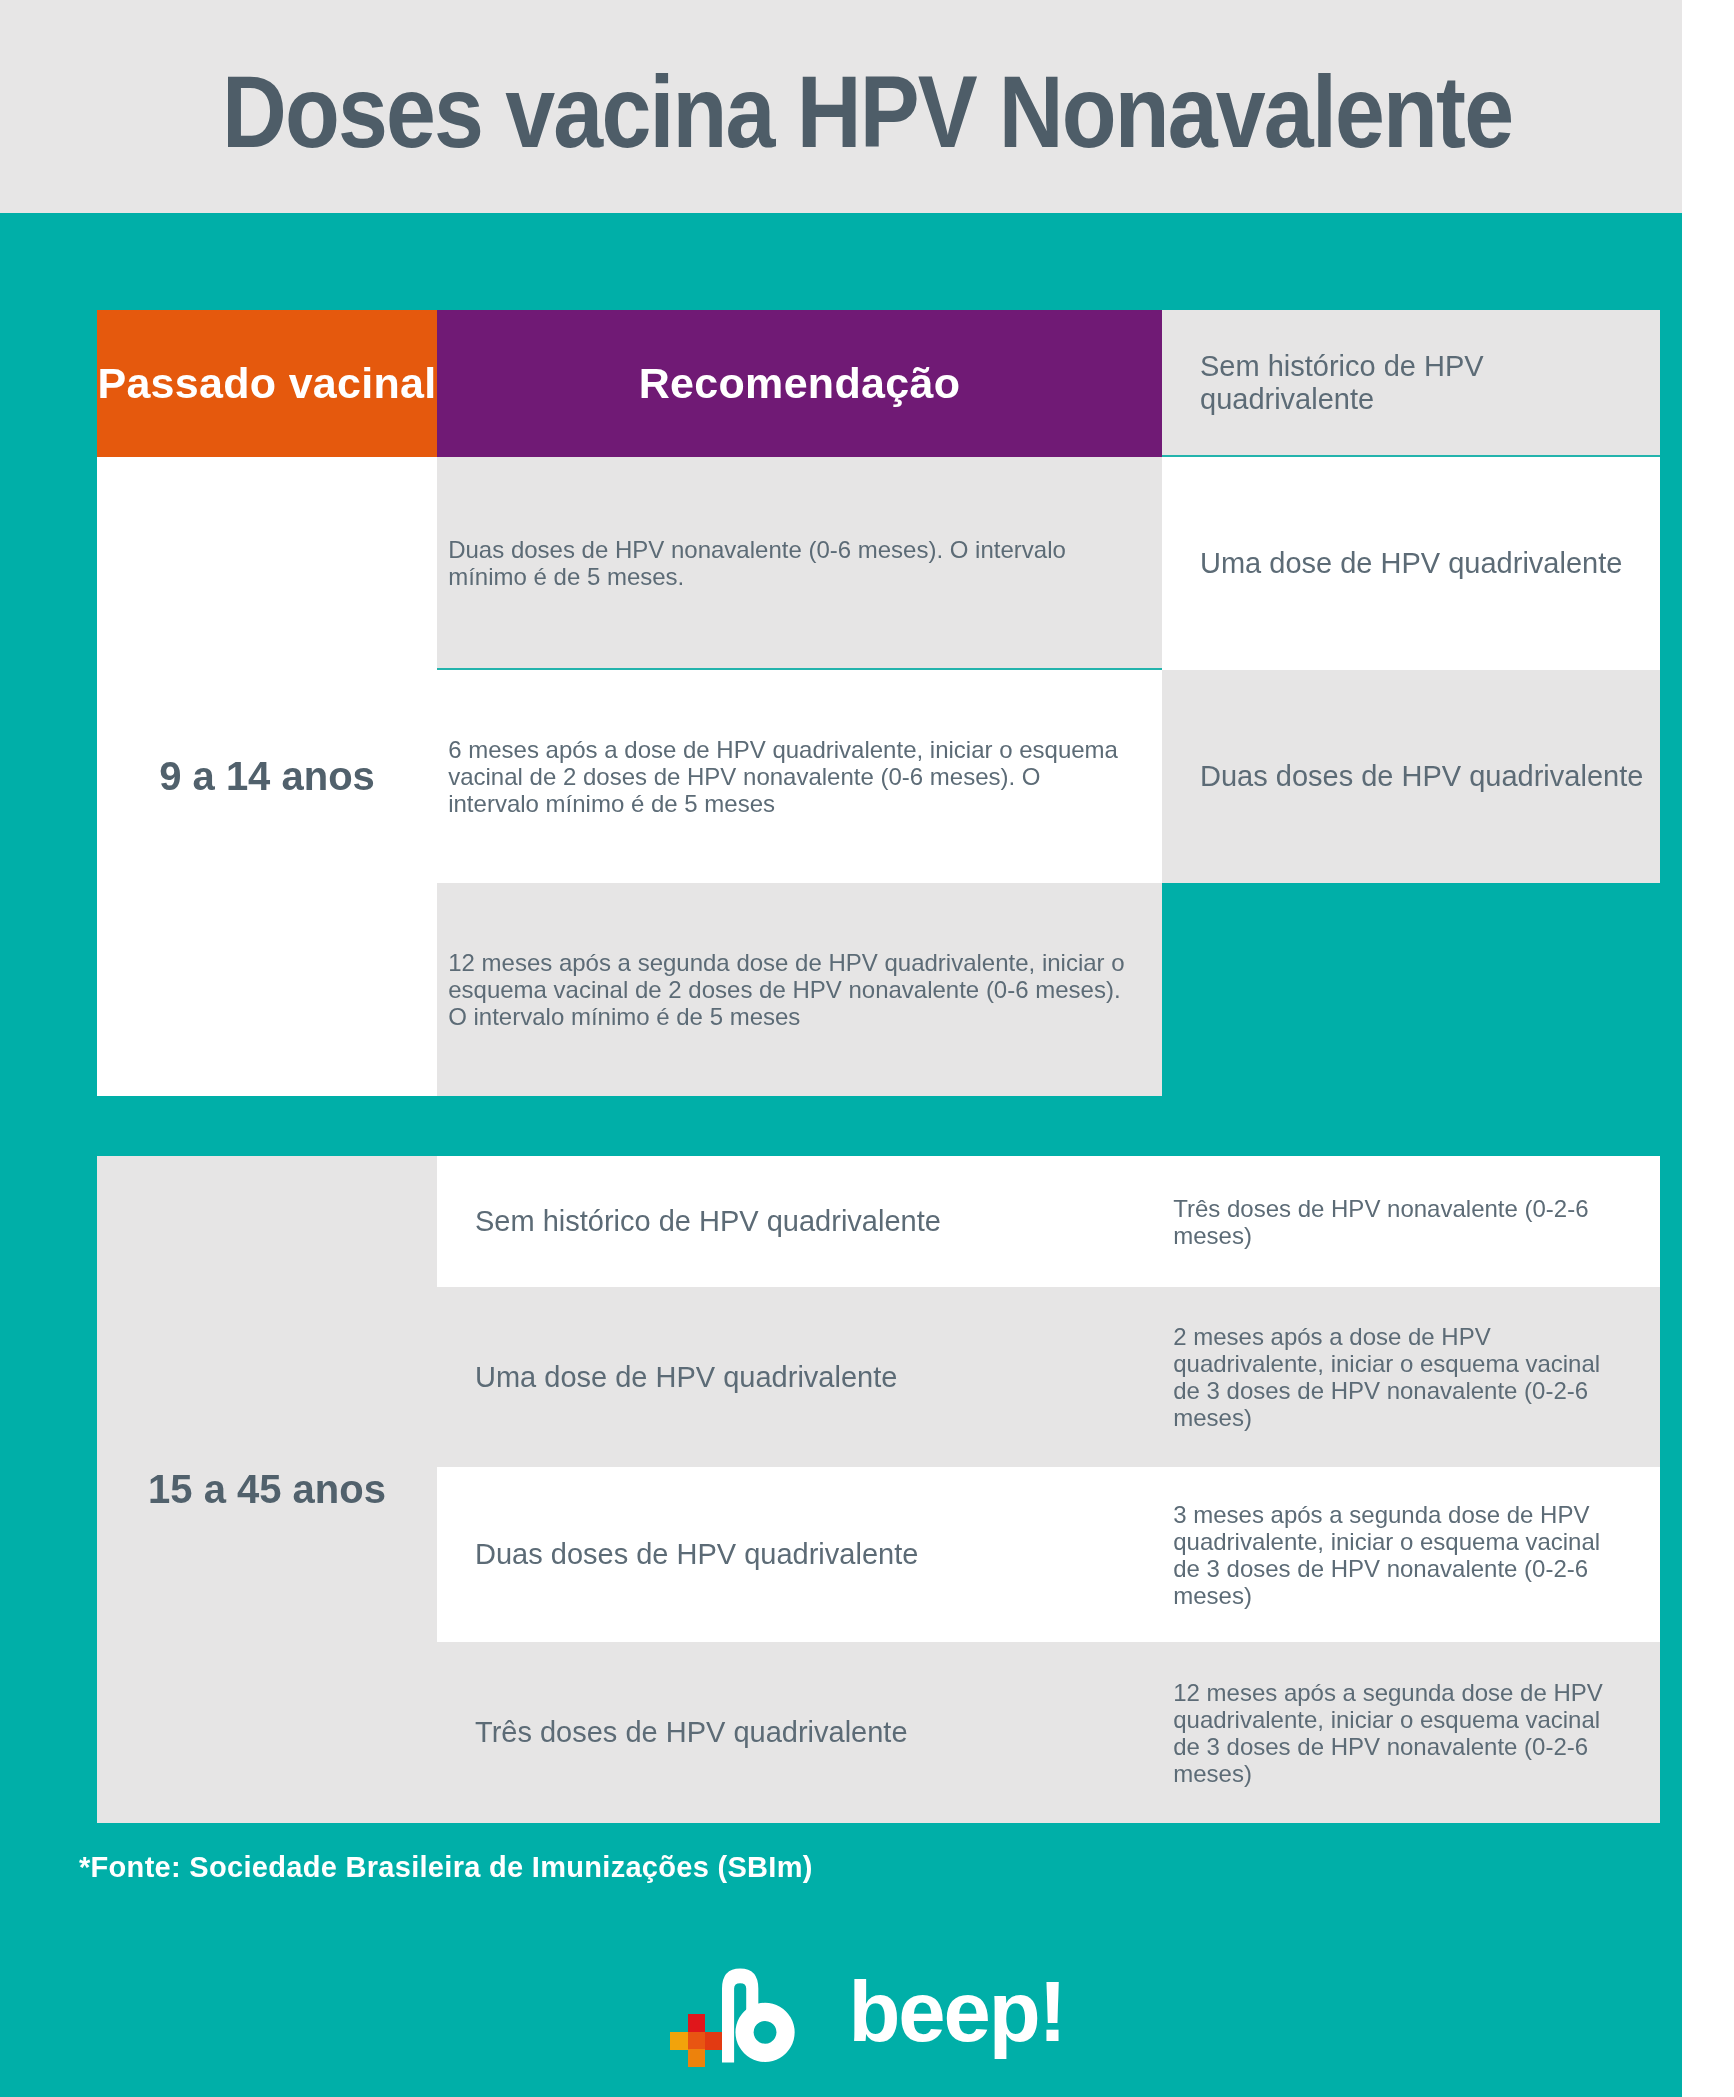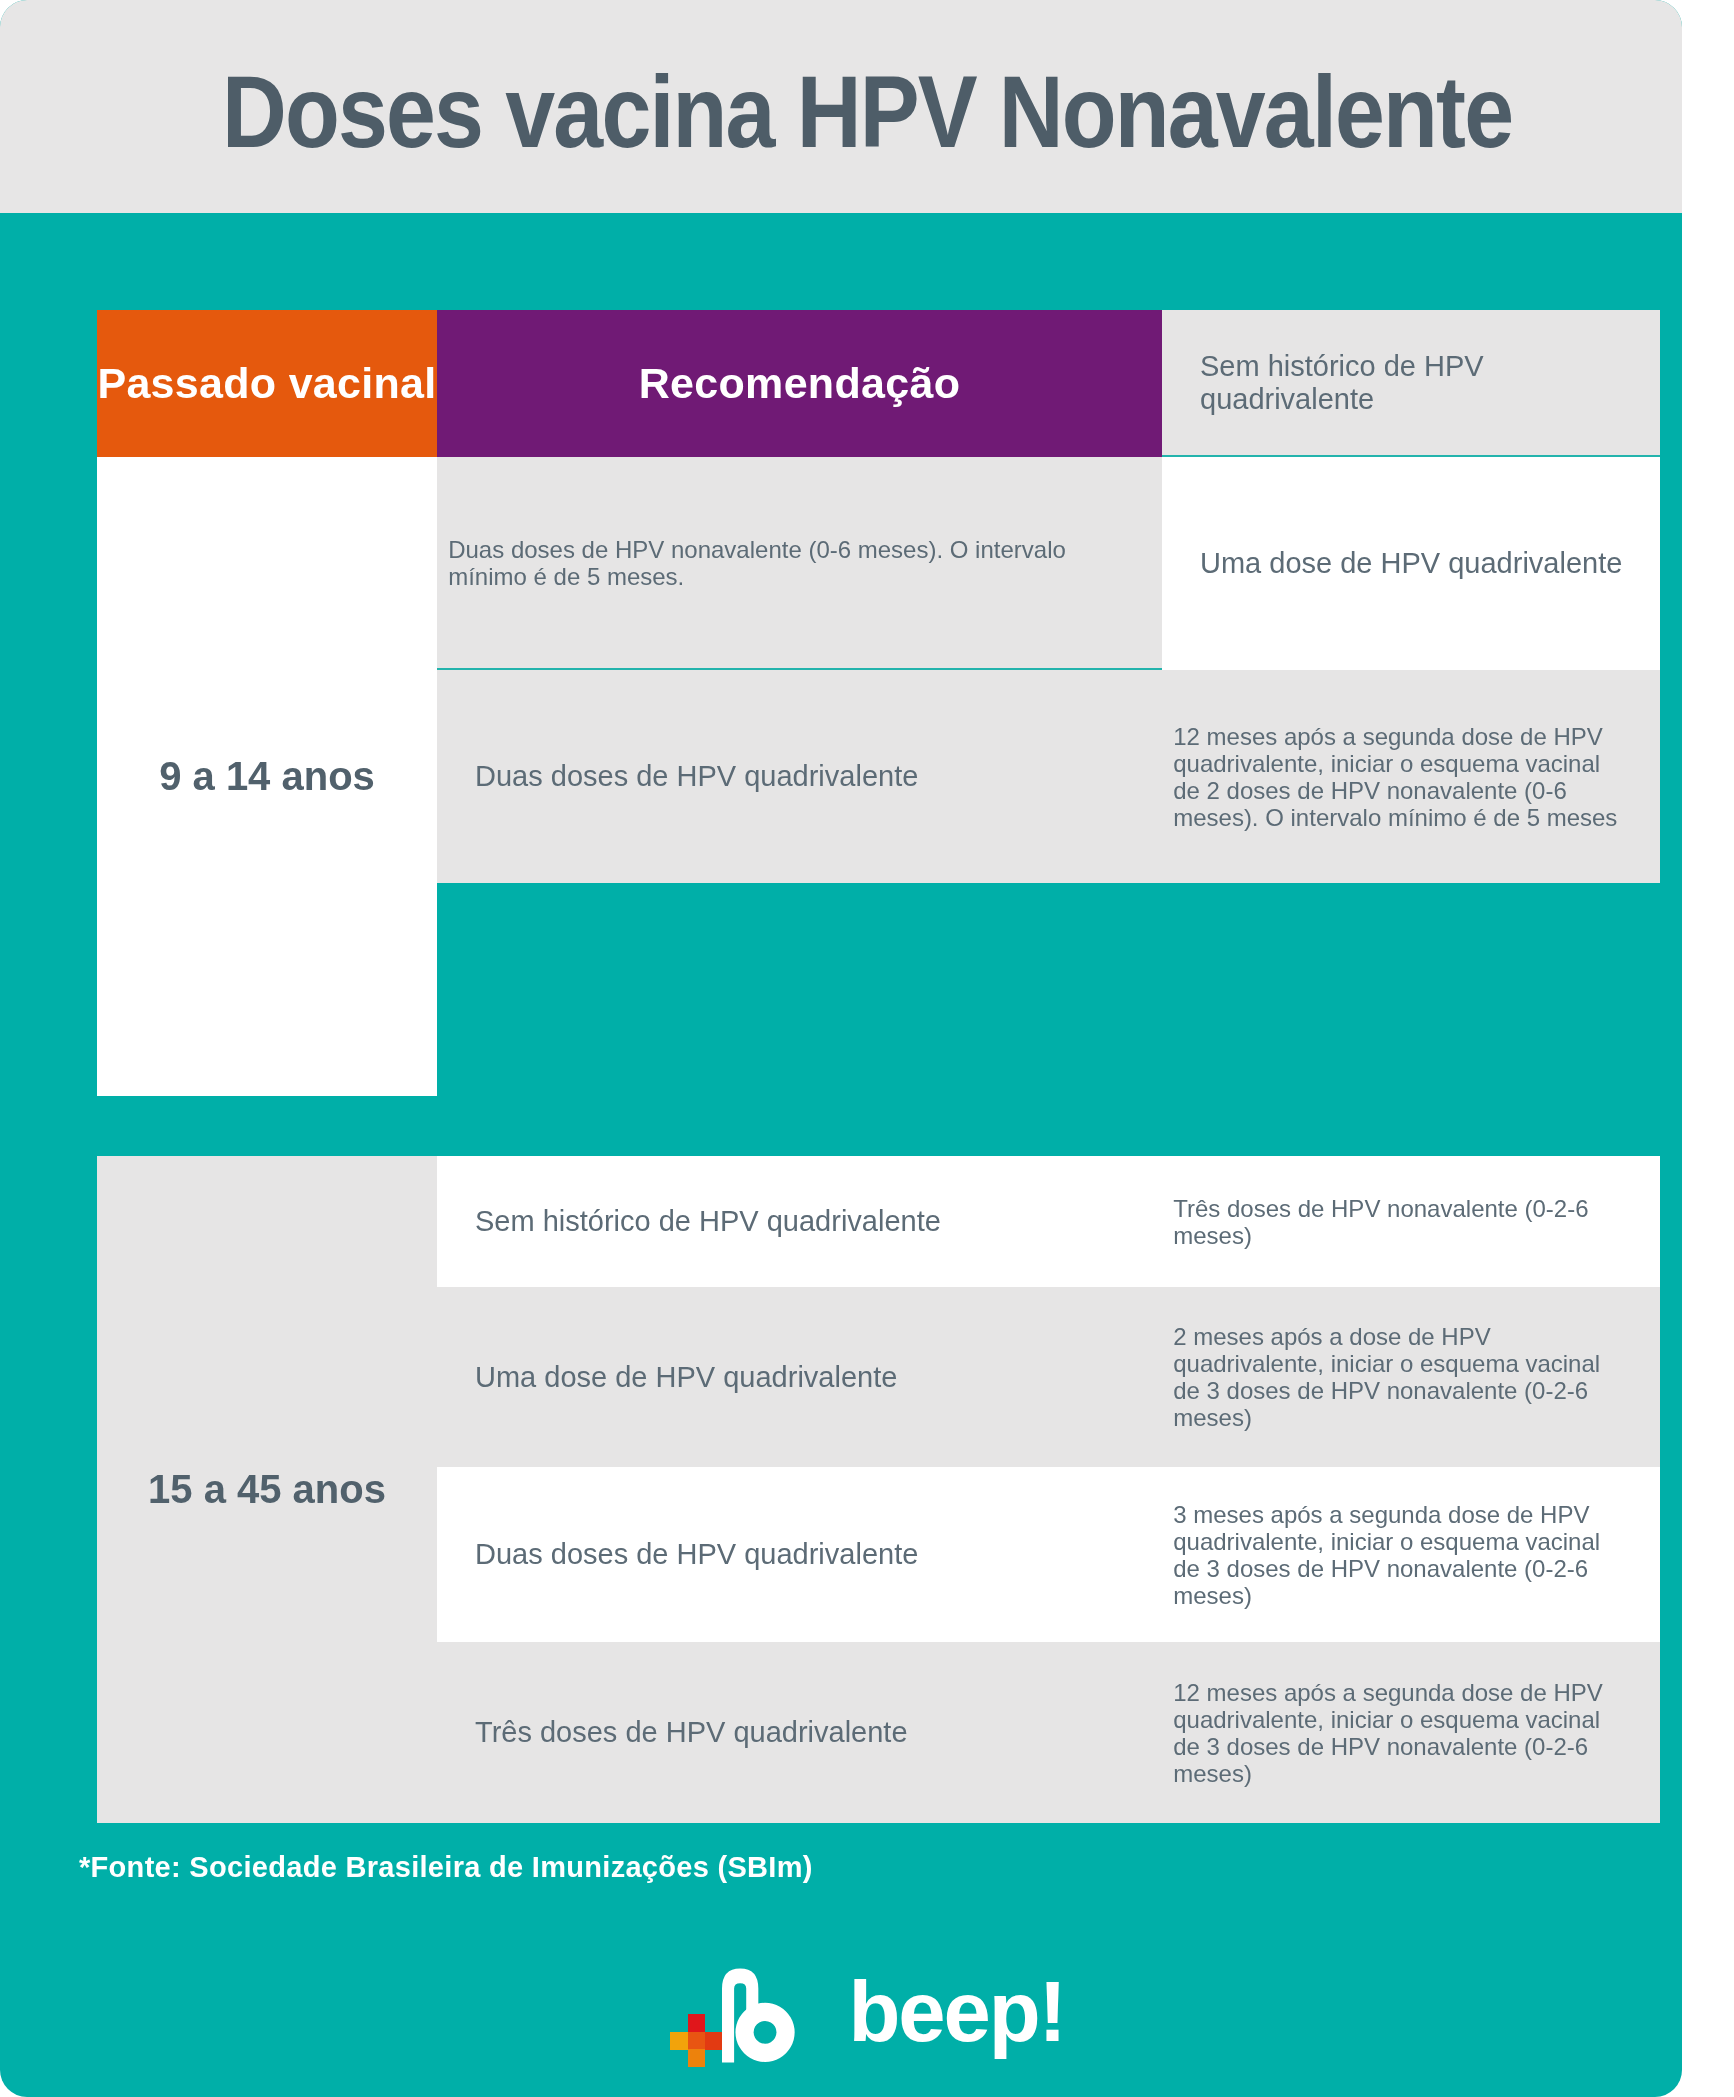--- a/index.html
+++ b/index.html
@@ -2,21 +2,20 @@
 <html style="font-size:11.2px"><head>
 <meta charset="utf-8">
 <style>
   html,body{margin:0;padding:0;}
   .page{
     position:relative;
     width:1682px;height:2097px;
     background:#00AFA8;
     font-family:"Liberation Sans", sans-serif;
     overflow:hidden;
-    border-radius:27px;
   }
   
   .top-band{
     position:absolute;left:0;top:0;width:1735px;height:213px;
     background:#E7E6E6;
     display:flex;align-items:center;justify-content:center;
   }
   .title{
     font-size:102px;font-weight:700;color:#4E5D68;
     letter-spacing:-2.1px;white-space:nowrap;
@@ -89,20 +88,21 @@
   <div class="tbl" id="t1">
     <div class="th th-passado">Passado vacinal</div>
     <div class="th th-rec">Recomendação</div>
 
     <div class="age-cell">9 a 14 anos</div>
 
     <div class="c-hist bg-g divider">Sem histórico de HPV quadrivalente</div>
     <div class="c-rec bg-g divider">Duas doses de HPV nonavalente (0-6 meses). O intervalo mínimo é de 5 meses.</div>
 
     <div class="c-hist bg-w">Uma dose de HPV quadrivalente</div>
+    <div class="c-rec bg-w">6 meses após a dose de HPV quadrivalente, iniciar o esquema vacinal de 2 doses de HPV nonavalente (0-6 meses). O intervalo mínimo é de 5 meses</div>
 
     <div class="c-hist bg-g">Duas doses de HPV quadrivalente</div>
     <div class="c-rec bg-g">12 meses após a segunda dose de HPV quadrivalente, iniciar o esquema vacinal de 2 doses de HPV nonavalente (0-6 meses). O intervalo mínimo é de 5 meses</div>
   </div>
 
   <div class="tbl" id="t2">
     <div class="age-cell">15 a 45 anos</div>
 
     <div class="c-hist bg-w">Sem histórico de HPV quadrivalente</div>
     <div class="c-rec bg-w">Três doses de HPV nonavalente (0-2-6 meses)</div>

